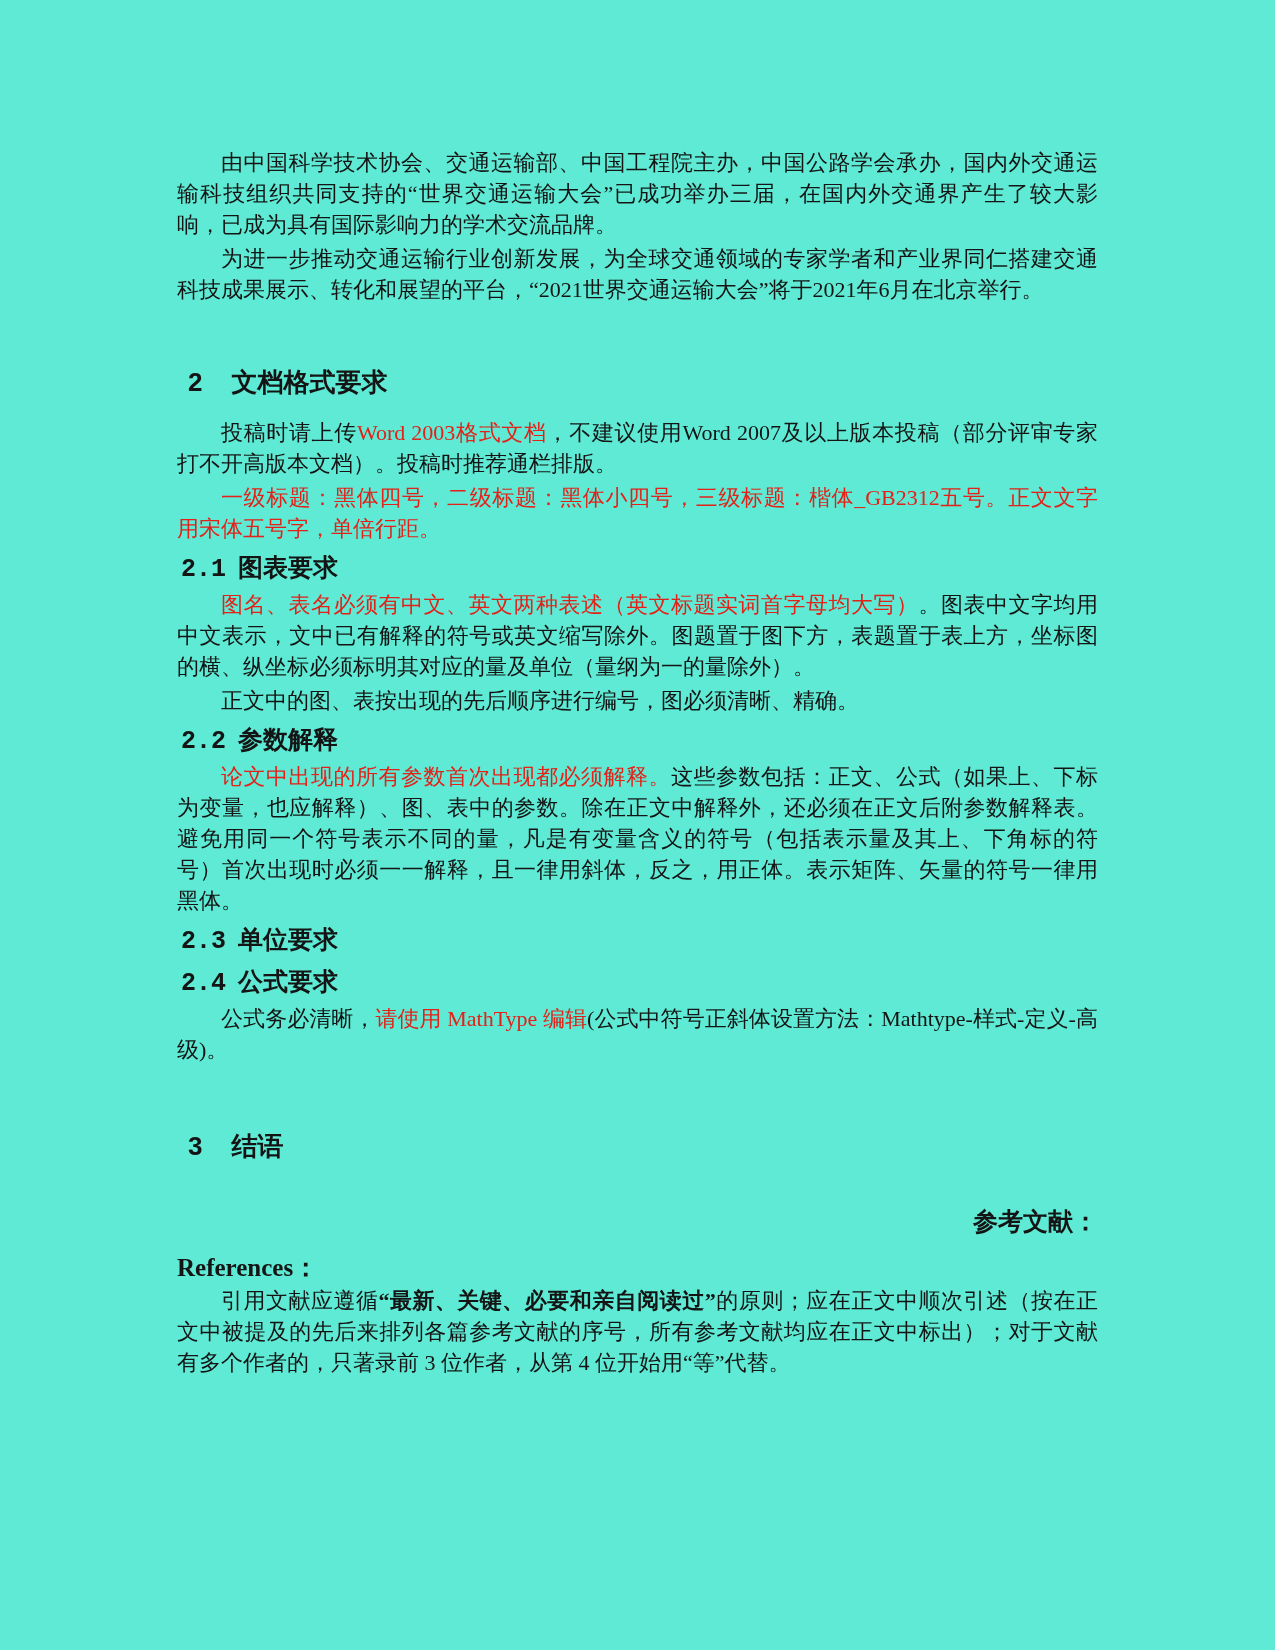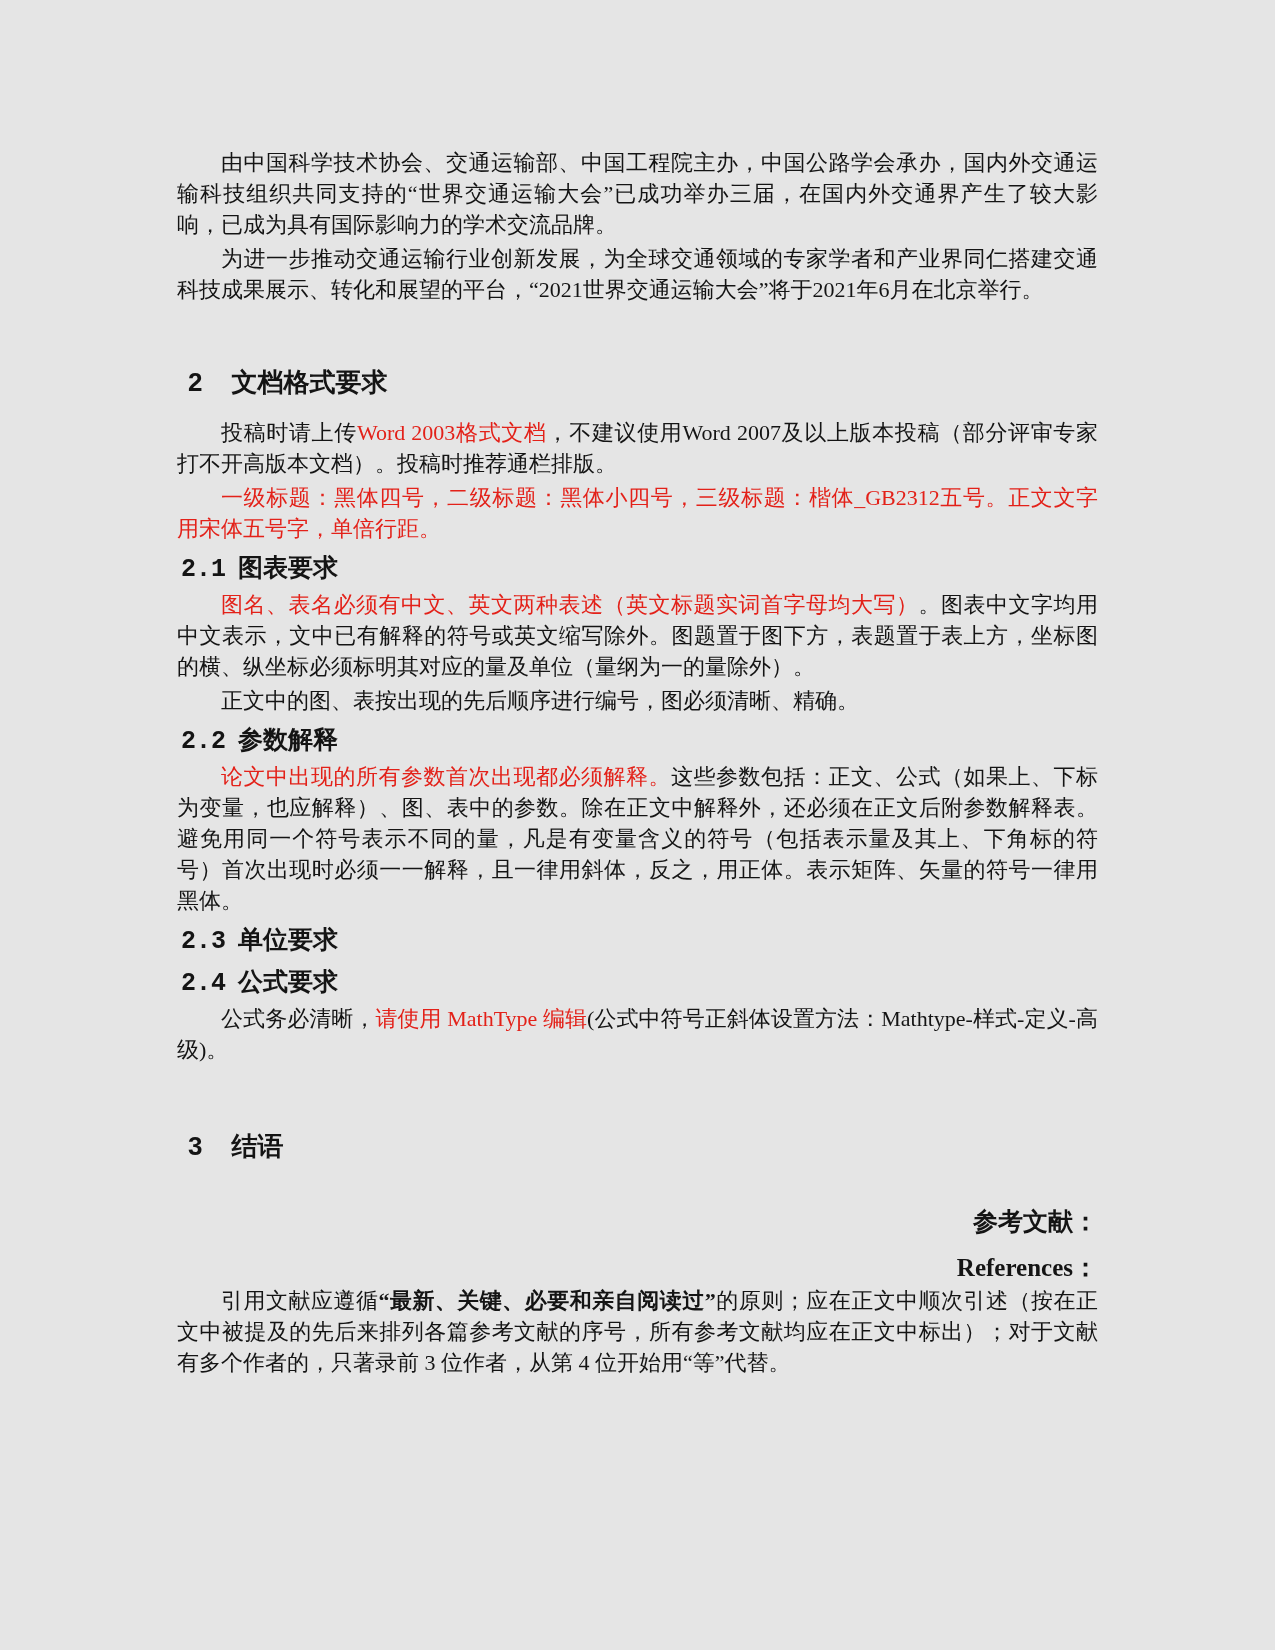--- a/index.html
+++ b/index.html
@@ -1,17 +1,17 @@
 <!DOCTYPE html>
 <html style="--red: #e32119;"><head>
 <meta charset="utf-8">
 <style>
   html,body{margin:0;padding:0;background:#888;}
   .page{
-    width:1275px;height:1650px;background:#e5e5e5;margin:0 auto;
+    width:1275px;height:1650px;background:#5eead4;margin:0 auto;
     position:relative;overflow:hidden;
     color:#141414;
     font-family:"Liberation Serif","DejaVu Serif",serif;
   }
   .content{
     position:absolute;left:177px;top:0;width:921px;padding-top:147px;
   }
   p.body{
     font-size:22px;line-height:31px;margin:0 0 3px 0;
     text-align:justify;text-indent:2em;
@@ -36,21 +36,20 @@
   .ref-cn{
     font-family:Liberation Sans, sans-serif;
     font-size:25px;line-height:32px;font-weight:600;
     margin:40px 0 0 0;
     text-align:right;
   }
   .ref-en{
     font-family:"Liberation Serif","DejaVu Serif",serif;
     font-size:25px;line-height:34px;font-weight:bold;
     margin:14px 0 0 0;
-    text-align:right;
   }
   .p-after-ref{margin-top:8px;}
 </style>
 </head>
 <body>
 
 <div class="page">
   <div class="content">
 
     <p class="body"><span>由中国科学技术协会、交通运输部、中国工程院主办，中国公路学会承办，国内外交通运输科技组织共同支持的“世界交通运输大会”已成功举办三届，在国内外交通界产生了较大影响，已成为具有国际影响力的学术交流品牌。</span></p>

